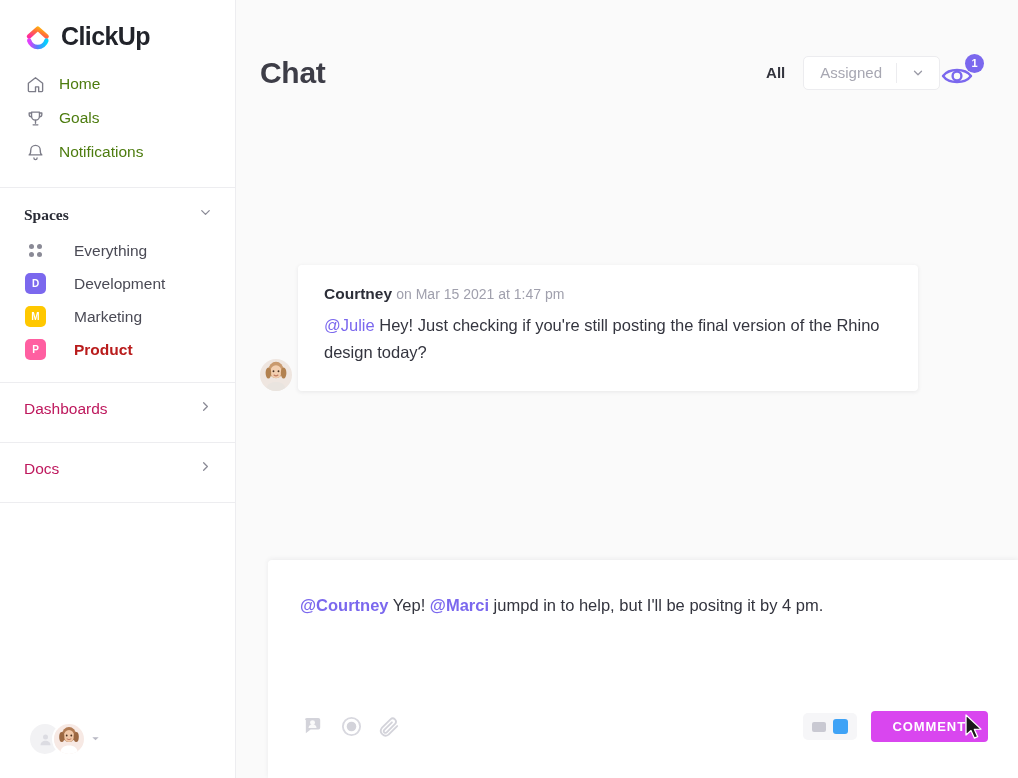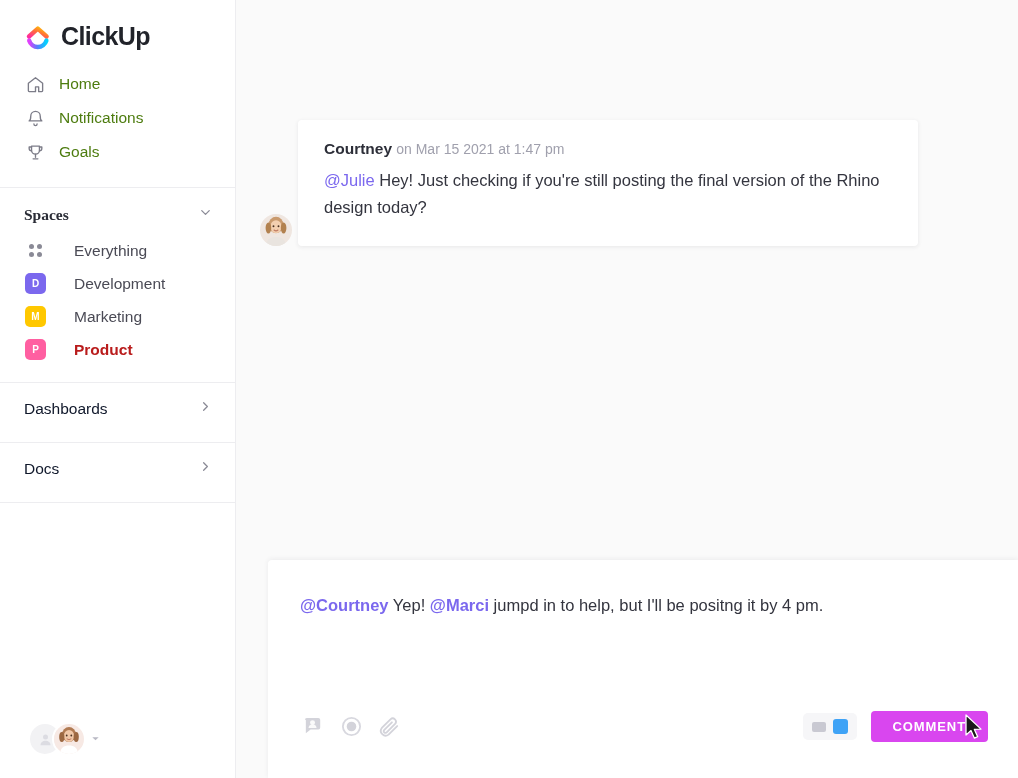--- a/index.html
+++ b/index.html
@@ -53,21 +53,21 @@
 
   .dots-ico { width:21px; height:21px; flex:none; display:grid;
     grid-template-columns:1fr 1fr; grid-template-rows:1fr 1fr;
     gap:3px; padding:4px; }
   .dots-ico i { background:#8a8a96; border-radius:50%; display:block; }
 
   .list-row {
     display:flex; align-items:center; justify-content:space-between;
     padding:16px 22px 16px 24px; cursor:pointer;
   }
-  .list-label { font-size:15.5px; color:#0f172a; }
+  .list-label { font-size:15.5px; color:#be185d; }
 
   .sb-spacer { flex:1; }
   .user-row { display:flex; align-items:center; padding:0 0 22px 28px; }
   .av-stack { position:relative; width:58px; height:34px; }
   .av-circle {
     position:absolute; top:0; width:34px; height:34px; border-radius:50%;
     border:2px solid #fff; overflow:hidden;
   }
   .av-a { left:0; background:#f2f2f4; display:flex; align-items:center; justify-content:center; }
   .av-b { left:24px; }
@@ -182,37 +182,37 @@
         <span class="nav-ico">
           <svg width="19" height="19" viewBox="0 0 24 24" fill="none" stroke="#7c7c88" stroke-width="1.7" stroke-linecap="round" stroke-linejoin="round">
             <path d="M3 10.5 L12 3.5 L21 10.5 V20 a1 1 0 0 1-1 1h-4v-6h-4v6H4a1 1 0 0 1-1-1z"></path>
           </svg>
         </span>
         <span class="nav-label">Home</span>
       </div>
       <div class="nav-item">
         <span class="nav-ico">
           <svg width="19" height="19" viewBox="0 0 24 24" fill="none" stroke="#7c7c88" stroke-width="1.7" stroke-linecap="round" stroke-linejoin="round">
-            <path d="M6 9a6 6 0 0 1 12 0c0 5 2 6 2 6H4s2-1 2-6z"></path>
-              <path d="M10 19a2 2 0 0 0 4 0"></path>
-          </svg>
-        </span>
-        <span class="nav-label">Notifications</span>
-      </div>
-      <div class="nav-item">
-        <span class="nav-ico">
-          <svg width="19" height="19" viewBox="0 0 24 24" fill="none" stroke="#7c7c88" stroke-width="1.7" stroke-linecap="round" stroke-linejoin="round">
             <path d="M7 4h10v5a5 5 0 0 1-10 0z"></path>
               <path d="M7 5H4v2a3 3 0 0 0 3 3"></path>
               <path d="M17 5h3v2a3 3 0 0 1-3 3"></path>
             <path d="M12 14v4"></path>
               <path d="M9 20h6"></path>
           </svg>
         </span>
         <span class="nav-label">Goals</span>
+      </div>
+      <div class="nav-item">
+        <span class="nav-ico">
+          <svg width="19" height="19" viewBox="0 0 24 24" fill="none" stroke="#7c7c88" stroke-width="1.7" stroke-linecap="round" stroke-linejoin="round">
+            <path d="M6 9a6 6 0 0 1 12 0c0 5 2 6 2 6H4s2-1 2-6z"></path>
+              <path d="M10 19a2 2 0 0 0 4 0"></path>
+          </svg>
+        </span>
+        <span class="nav-label">Notifications</span>
       </div>
     </nav>
 
     <div class="divider"></div>
 
     <div class="spaces-head">
       <span class="spaces-title">Spaces</span>
       <span>
         <svg width="15" height="15" viewBox="0 0 24 24" fill="none" stroke="#8a8a96" stroke-width="2" stroke-linecap="round" stroke-linejoin="round">
             <path d="M6 9l6 6 6-6"></path>
@@ -292,20 +292,41 @@
       <span class="caret-sm">
         <svg width="11" height="11" viewBox="0 0 24 24" fill="#b9b9c4">
             <path d="M5 9l7 7 7-7z"></path>
           </svg>
       </span>
     </div>
   </aside>
 
   <section class="main">
 
+    <div class="topbar">
+      <h1 class="page-title">Chat</h1>
+      <span class="top-spacer"></span>
+      <span class="tab-all">All</span>
+      <span class="assigned-box">
+        <span class="assigned-txt">Assigned</span>
+        <span class="assigned-sep"></span>
+        <span class="assigned-caret">
+          <svg width="14" height="14" viewBox="0 0 24 24" fill="none" stroke="#9a9aa6" stroke-width="2.2" stroke-linecap="round" stroke-linejoin="round">
+              <path d="M6 9l6 6 6-6"></path>
+            </svg>
+        </span>
+      </span>
+      <span class="eye-wrap">
+        <svg width="40" height="30" viewBox="0 0 40 30" style="position:absolute;left:0;top:7px">
+          <path d="M3 16 C9 8, 25 8, 31 16 C25 24, 9 24, 3 16 Z" fill="none" stroke="#7b68ee" stroke-width="2.4" stroke-linejoin="round"></path>
+          <circle cx="17" cy="16" r="4.4" fill="none" stroke="#7b68ee" stroke-width="2.4"></circle>
+        </svg>
+        <span class="eye-badge">1</span>
+      </span>
+    </div>
 
     <div class="msg-area">
       <div class="msg-row">
         <span class="msg-avatar">
           <svg width="32" height="32" viewBox="0 0 32 32">
             <rect width="32" height="32" fill="#efe6e0"></rect>
             <ellipse cx="16" cy="11" rx="7.6" ry="8.2" fill="#c99a6e"></ellipse>
             <ellipse cx="16" cy="12.6" rx="5.6" ry="6.4" fill="#f3cfb0"></ellipse>
             <ellipse cx="8.4" cy="14" rx="2.8" ry="5.6" fill="#b2814f"></ellipse>
             <ellipse cx="23.6" cy="14" rx="2.8" ry="5.6" fill="#b2814f"></ellipse>

